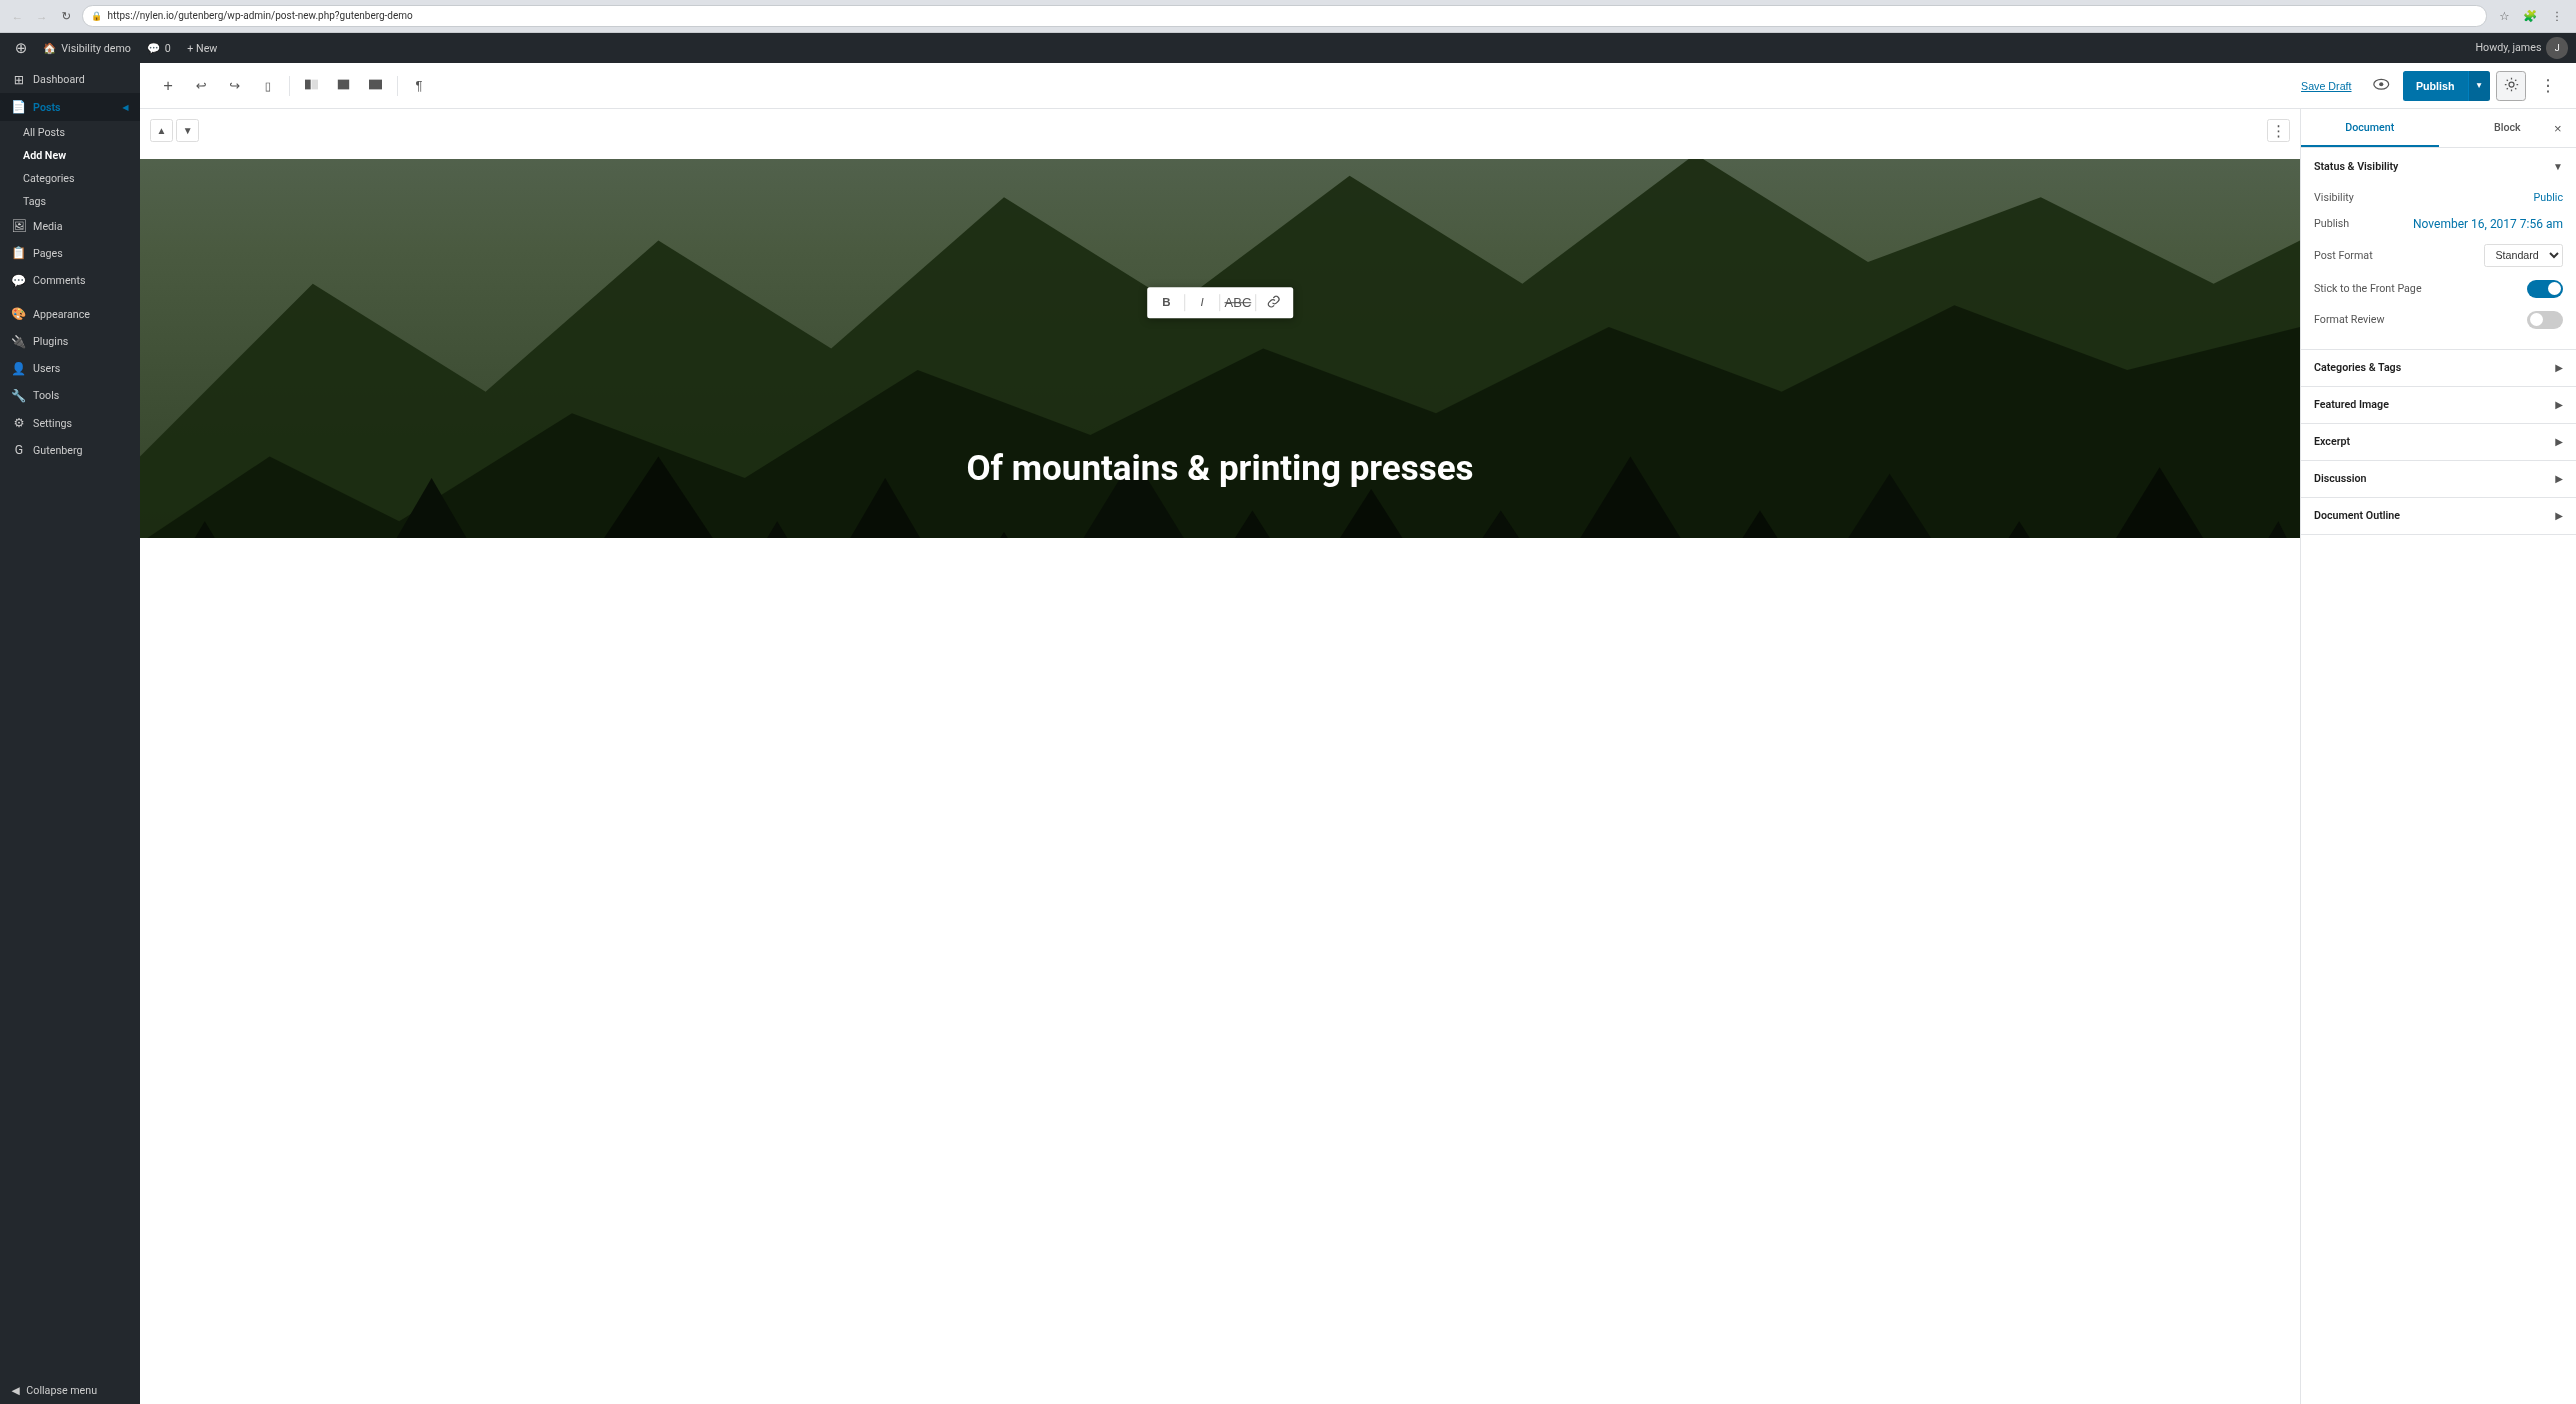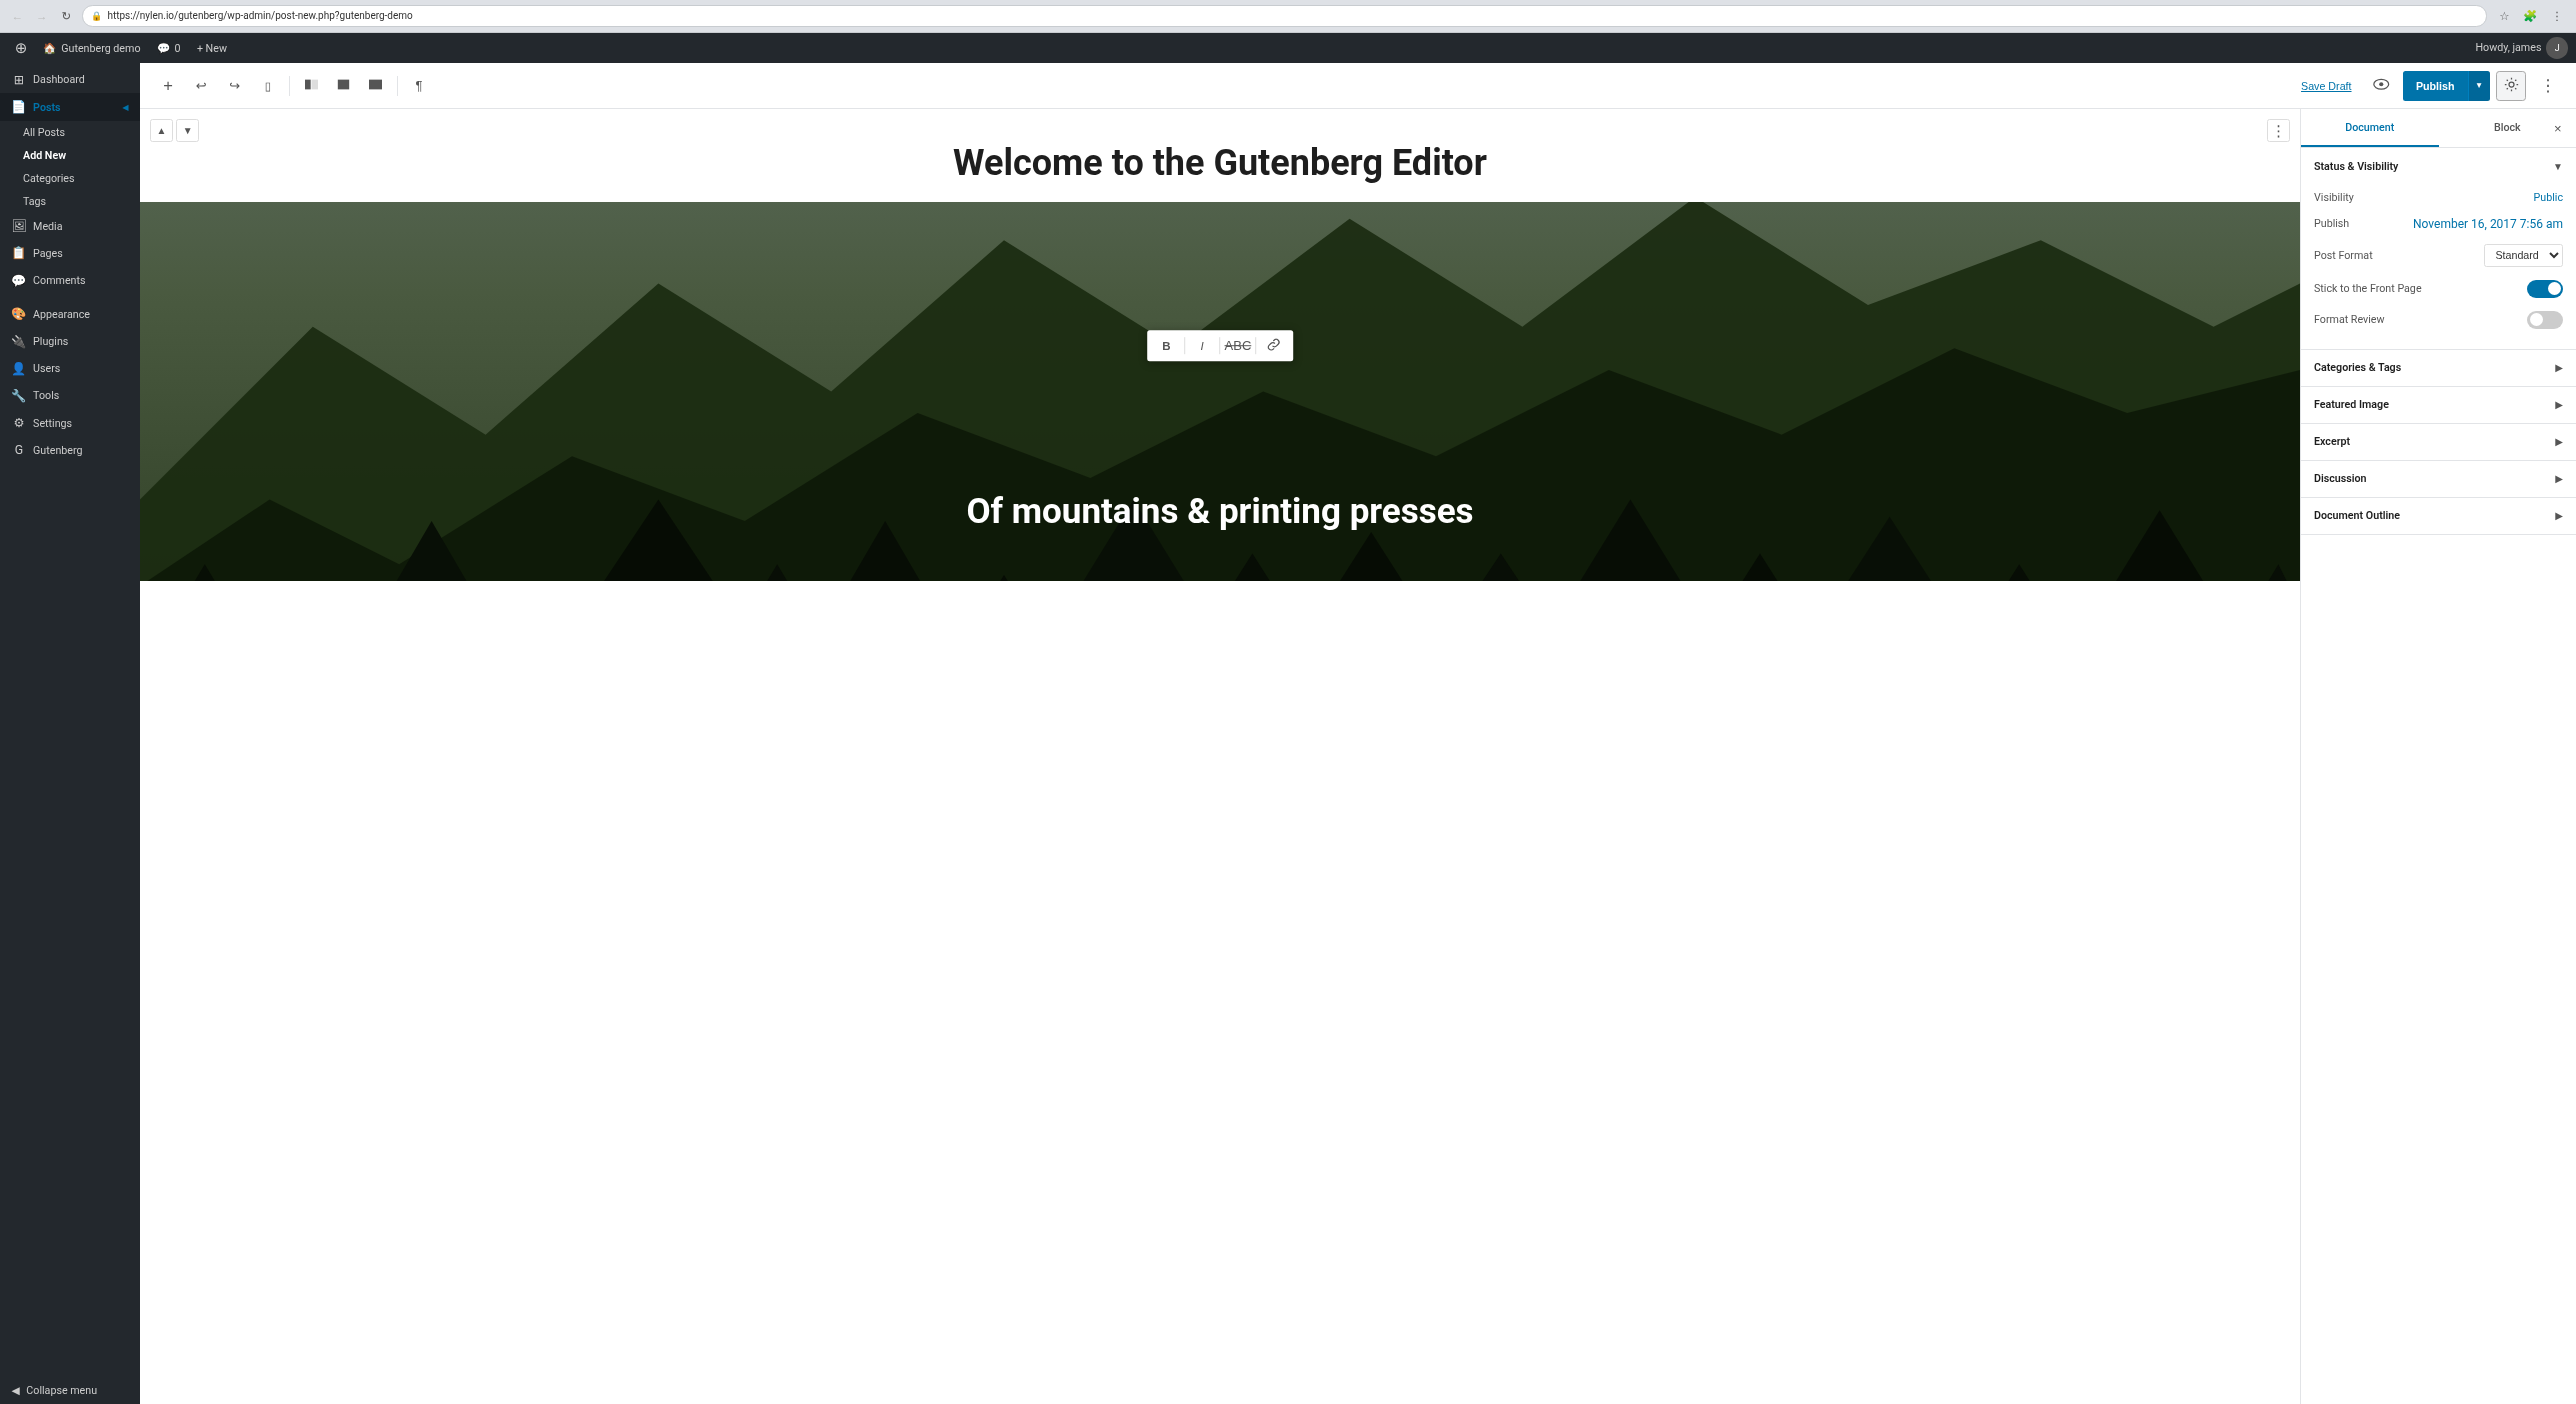--- a/index.html
+++ b/index.html
@@ -332,21 +332,21 @@
     <button class="browser-action-btn">⋮</button>
   </div>
 </div>
 
 <div class="wp-admin-bar">
   <div class="wp-admin-bar-item">
     <span style="font-size:15px;">⊕</span>
   </div>
   <div class="wp-admin-bar-item">
     <span>🏠</span>
-    <span>Gutenberg demo</span>
+    <span>Visibility demo</span>
   </div>
   <div class="wp-admin-bar-item">
     <span>💬</span>
     <span>0</span>
   </div>
   <div class="wp-admin-bar-item">
     <span>+ New</span>
   </div>
   <div class="wp-admin-bar-separator"></div>
   <div class="wp-admin-bar-user">
@@ -504,21 +504,20 @@
     </div>
 
     <div class="editor-content">
       <div class="editor-canvas">
 
         <div class="title-block">
           <div class="title-block-controls">
             <button class="block-control-btn">▲</button>
             <button class="block-control-btn">▼</button>
           </div>
-          <h1 class="post-title">Welcome to the Gutenberg Editor</h1>
           <button class="block-more-btn">
             <span>⋮</span>
           </button>
         </div>
 
         <div class="cover-block">
 
           <div class="mountain-bg">
             <svg class="forest-svg" viewBox="0 0 1000 460" preserveAspectRatio="xMidYMid slice">
 

